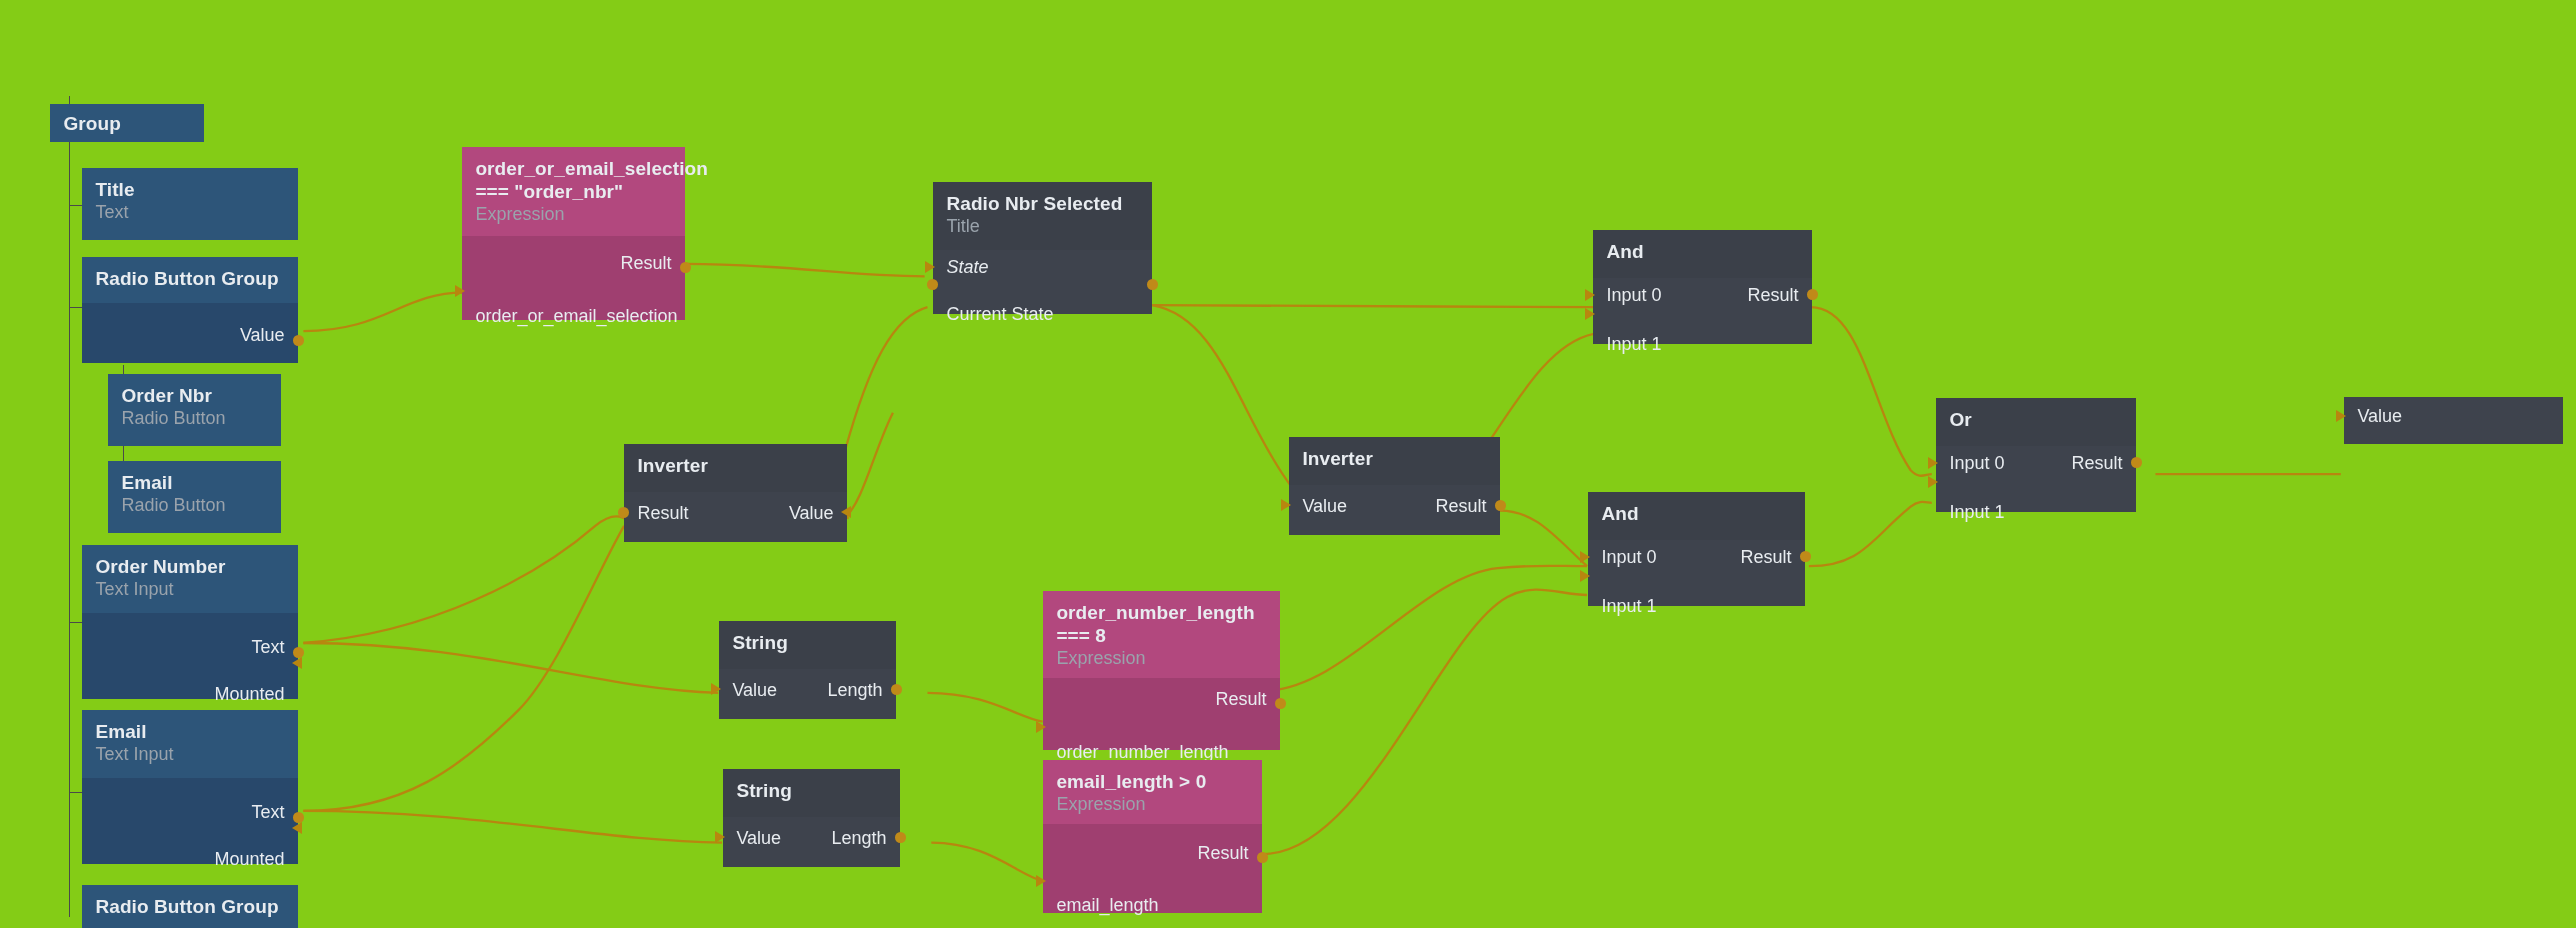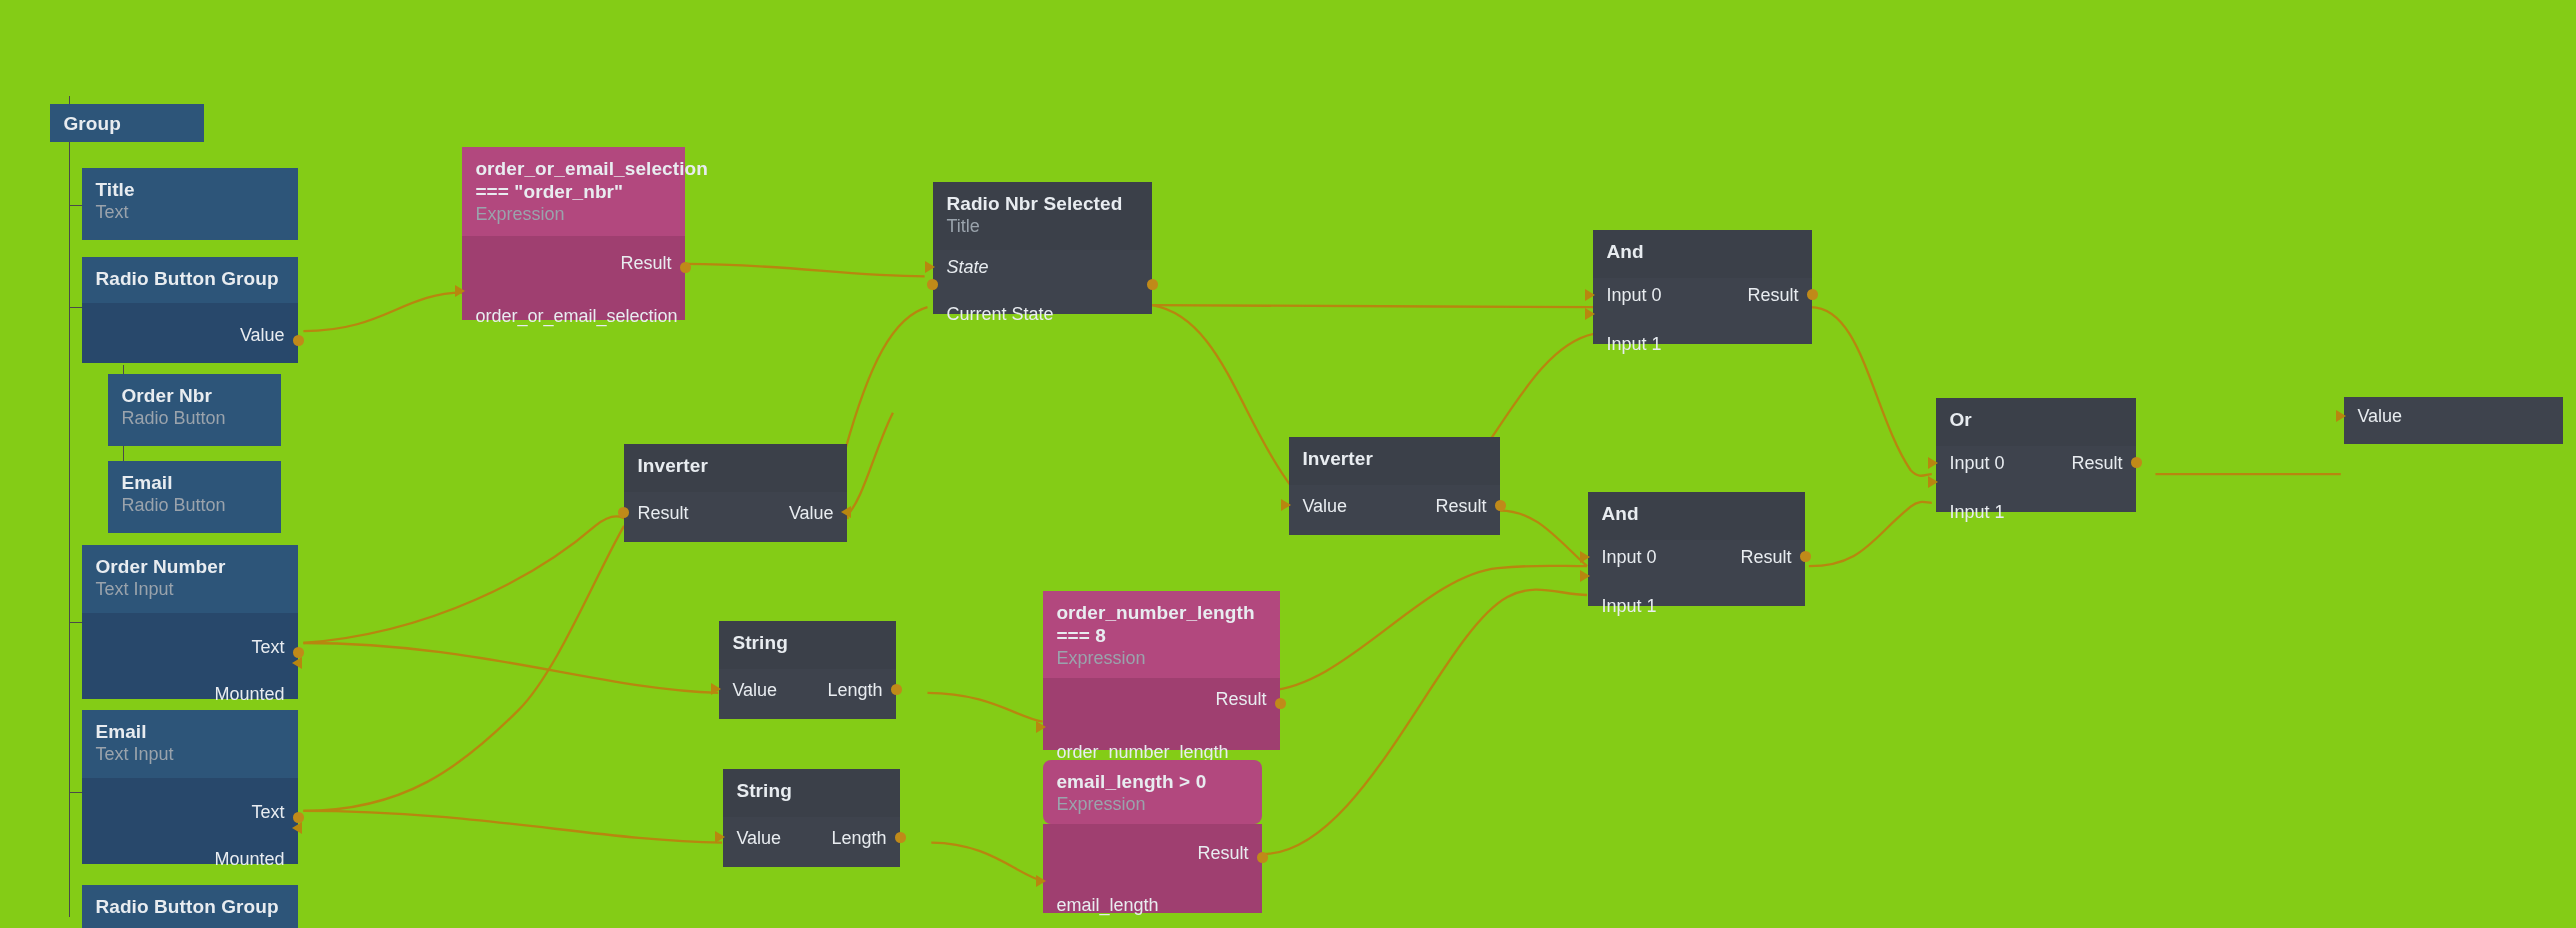--- a/index.html
+++ b/index.html
@@ -279,21 +279,21 @@
       </div>
       <div class="port-row" style="top:29px;">
         <span class="port in">order_number_length</span>
       </div>
       <span class="dot" style="right:-5.8px;top:20px;"></span>
       <span class="arrow" style="left:-6.7px;top:43px;"></span>
     </div>
   </div>
 
   <div class="node n-pink" style="left:1043px;top:760px;width:219px;height:146px;">
-    <div class="hdr" style="padding:9.6px 13.4px 9.6px 13.4px;border-radius:8px;">
+    <div class="hdr" style="padding:9.6px 13.4px 9.6px 13.4px;">
       <div class="title">email_length &gt; 0</div>
       <div class="subtitle">Expression</div>
     </div>
     <div class="body" style="height:89px;">
       <div class="port-row" style="top:13.4px;">
         <span class="port out">Result</span>
       </div>
       <div class="port-row" style="top:36px;">
         <span class="port in">email_length</span>
       </div>

